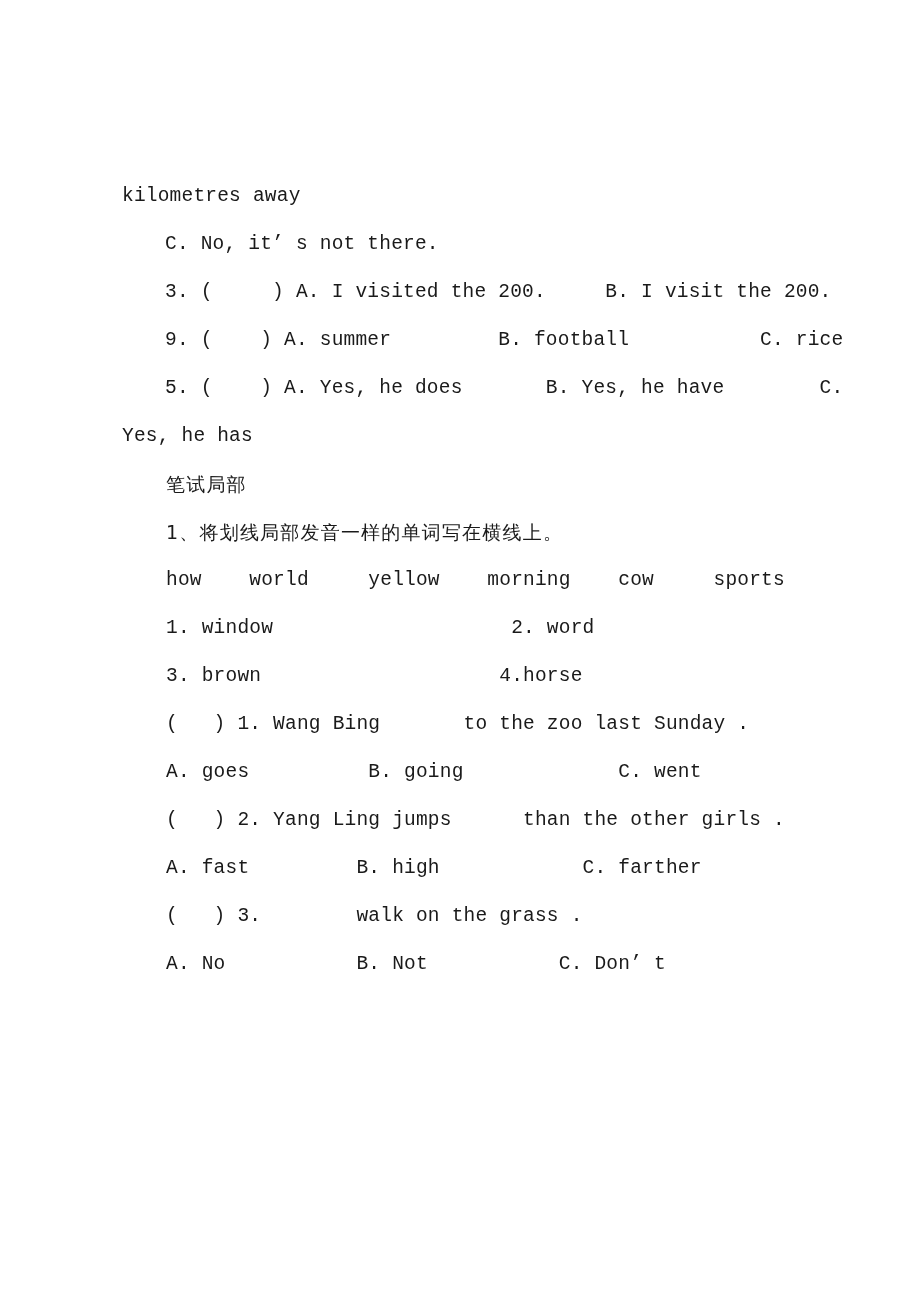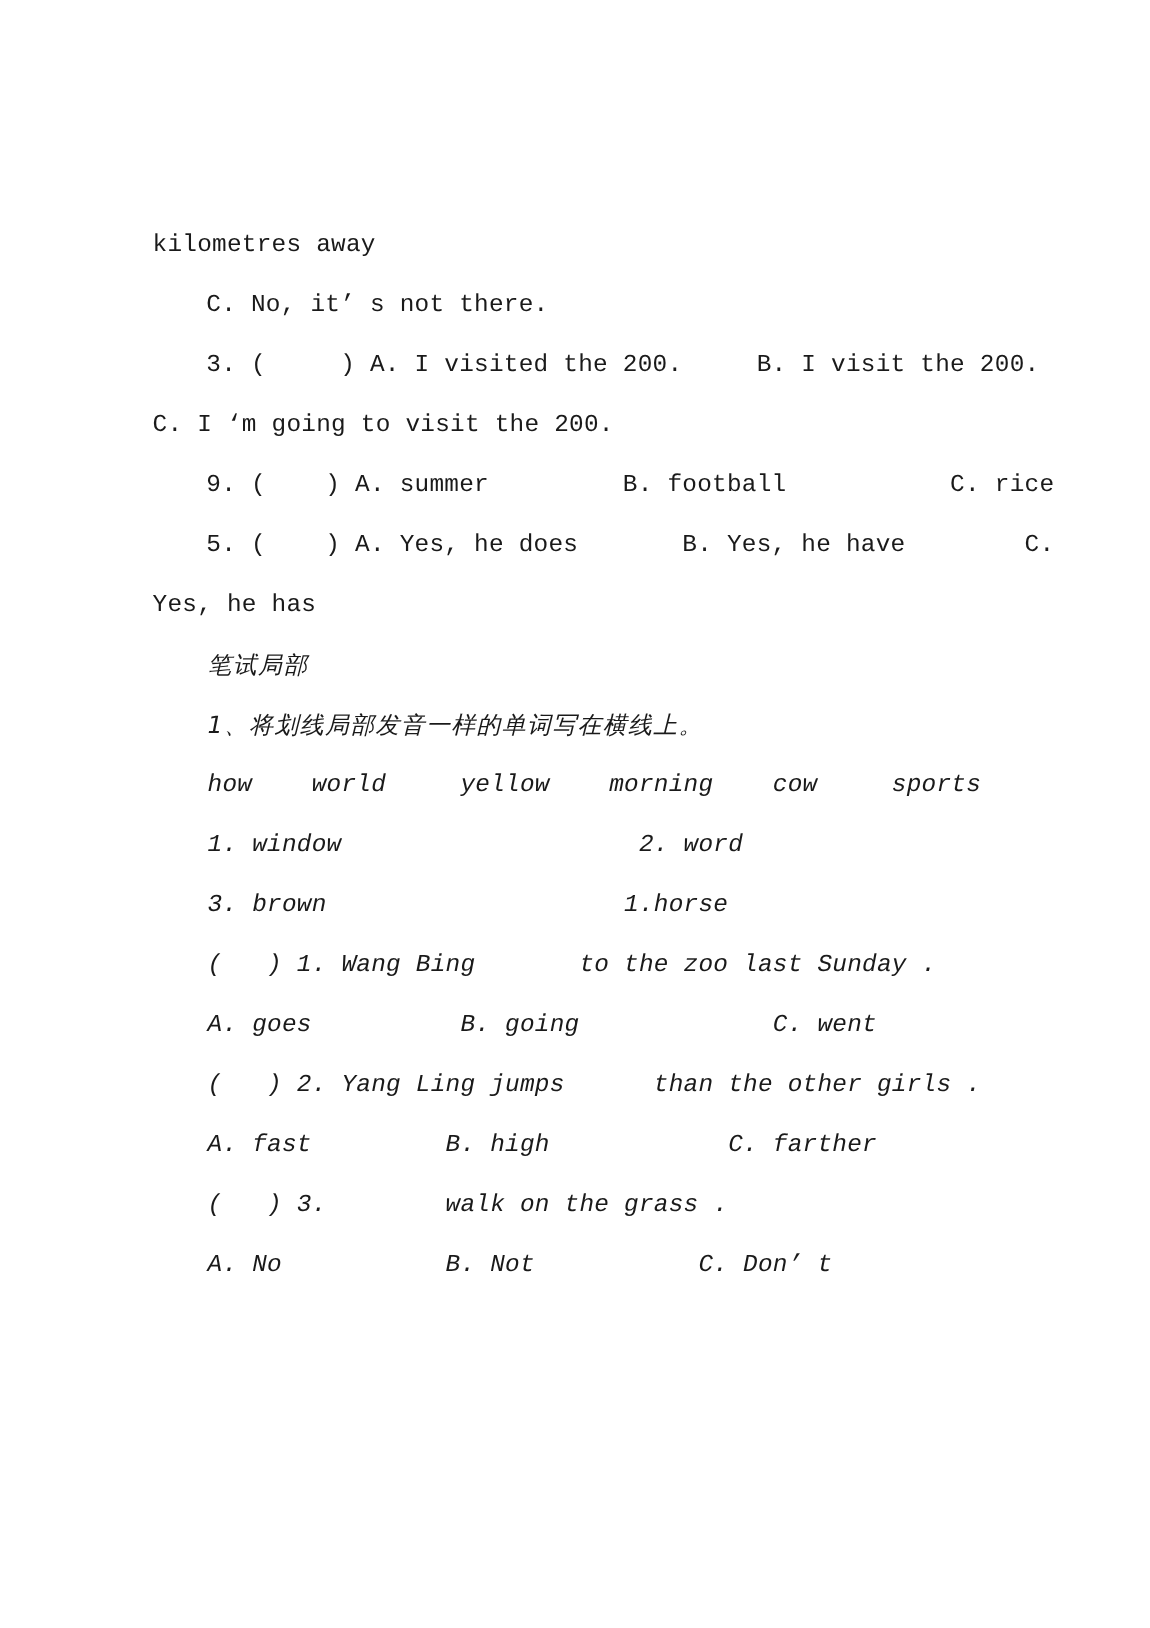--- a/index.html
+++ b/index.html
@@ -31,45 +31,44 @@
     font-size: 19.5px;
     line-height: 48px;
     height: 48px;
     white-space: pre;
     letter-spacing: 0.2px;
     color: #1a1a1a;
   }
   
   .line.flush   { padding-left: 0px; }
   .line.ind1    { padding-left: 43px; }
-  .line.ind2    { padding-left: 44px; font-style: italic; }
+  .line.ind2    { padding-left: 44px; }
   .line.cn {
     font-family: "DejaVu Sans", "Liberation Sans", sans-serif;
     font-size: 19px;
     letter-spacing: 1.2px;
   }
 </style>
 </head>
 <body>
 
 <div id="page">
   <div class="doc-body">
 
     <div class="line flush">kilometres away</div>
     <div class="line ind1">C. No, it’ s not there.</div>
     <div class="line ind1">3. (     ) A. I visited the 200.     B. I visit the 200.</div>
-    <div class="line flush">C. I ‘m going to visit the 200.</div>
     <div class="line ind1">9. (    ) A. summer         B. football           C. rice</div>
     <div class="line ind1">5. (    ) A. Yes, he does       B. Yes, he have        C.</div>
     <div class="line flush">Yes, he has</div>
     <div class="line ind2 cn">笔试局部</div>
     <div class="line ind2 cn">1、将划线局部发音一样的单词写在横线上。</div>
     <div class="line ind2">how    world     yellow    morning    cow     sports</div>
     <div class="line ind2">1. window                    2. word</div>
-    <div class="line ind2">3. brown                    1.horse</div>
+    <div class="line ind2">3. brown                    4.horse</div>
     <div class="line ind2">(   ) 1. Wang Bing       to the zoo last Sunday .</div>
     <div class="line ind2">A. goes          B. going             C. went</div>
     <div class="line ind2">(   ) 2. Yang Ling jumps      than the other girls .</div>
     <div class="line ind2">A. fast         B. high            C. farther</div>
     <div class="line ind2">(   ) 3.        walk on the grass .</div>
     <div class="line ind2">A. No           B. Not           C. Don’ t</div>
 
   </div>
 </div>
 

